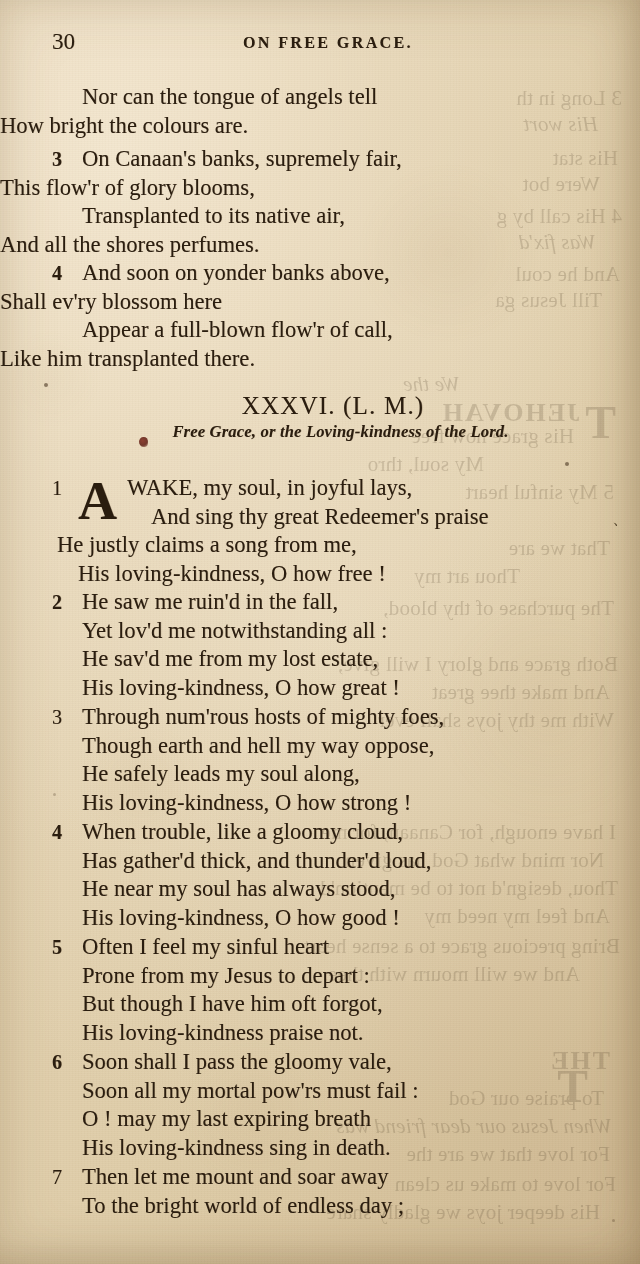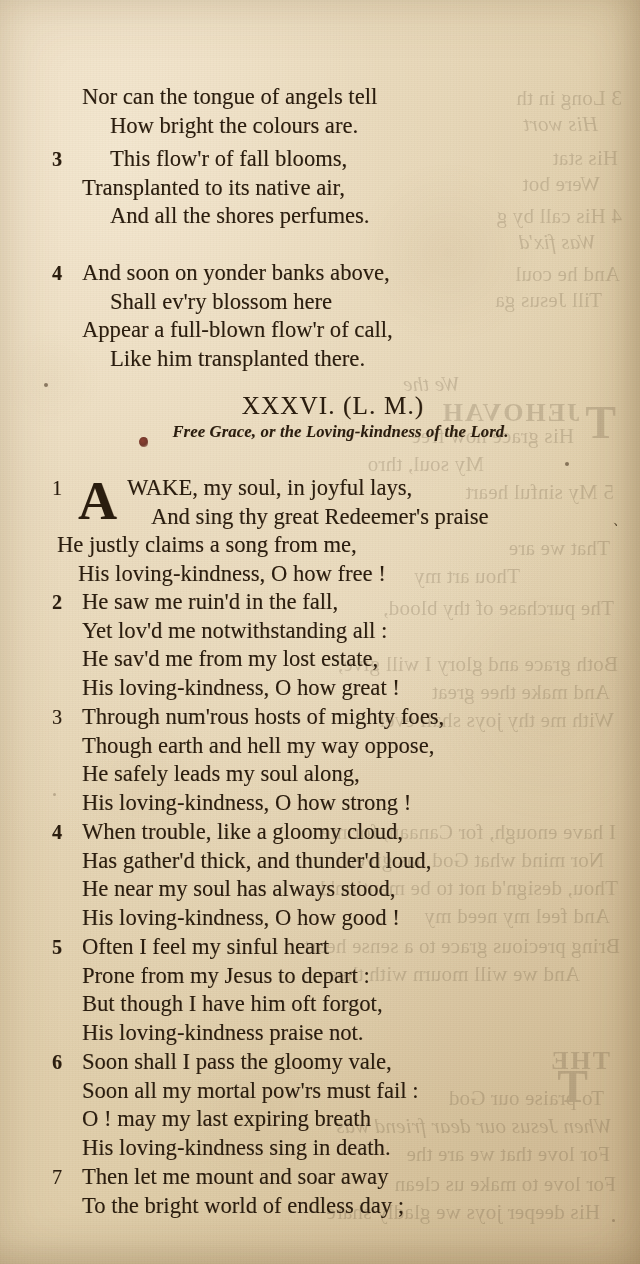--- a/index.html
+++ b/index.html
@@ -128,21 +128,21 @@
     width: 640px;
   }
   .vline {
     position: relative;
     font-size: 22.5px;
     line-height: 28.6px;
     white-space: nowrap;
     letter-spacing: 0.05px;
   }
   .vline.l1 { padding-left: 82px; }
-  .vline.l2 { padding-left: 110px; }
+  .vline.l2 { }
   .vnum {
     position: absolute;
     left: 52px;
     top: 0;
     font-size: 20px;
     line-height: 28.6px;
     font-weight: bold;
   }
   .vnum.slim { font-weight: normal; }
 
@@ -251,29 +251,34 @@
     <div class="st-line" style="left:30px;  top:1142px;">For love that we are the</div>
     <div class="st-line" style="left:24px;  top:1172px;">For love to make us clean</div>
     <div class="st-line" style="left:40px;  top:1200px;">His deeper joys we gladly share</div>
   </div>
 
   <div class="paper-mottle"></div>
   <div class="paper-grain"></div>
 
   <div id="content">
 
+    <div class="runhead">
+      <div class="folio ink">30</div>
+      <div class="runtitle ink">ON FREE GRACE.</div>
+    </div>
 
     <div class="stanza" style="top:83px;">
       <div class="vline l1 ink">Nor can the tongue of angels tell</div>
       <div class="vline l2 ink">How bright the colours are.</div>
     </div>
 
     <div class="stanza" style="top:145px;">
       <div class="vnum ink">3</div>
-      <div class="vline l2 ink">This flow'r of fall blooms,</div>
+      <div class="vline l1 ink">On Canaan's banks, supremely fair,</div>
+      <div class="vline l2 ink">This flow'r of glory blooms,</div>
       <div class="vline l1 ink">Transplanted to its native air,</div>
       <div class="vline l2 ink">And all the shores perfumes.</div>
     </div>
 
     <div class="stanza" style="top:259px;">
       <div class="vnum ink">4</div>
       <div class="vline l1 ink">And soon on yonder banks above,</div>
       <div class="vline l2 ink">Shall ev'ry blossom here</div>
       <div class="vline l1 ink">Appear a full-blown flow'r of call,</div>
       <div class="vline l2 ink">Like him transplanted there.</div>

